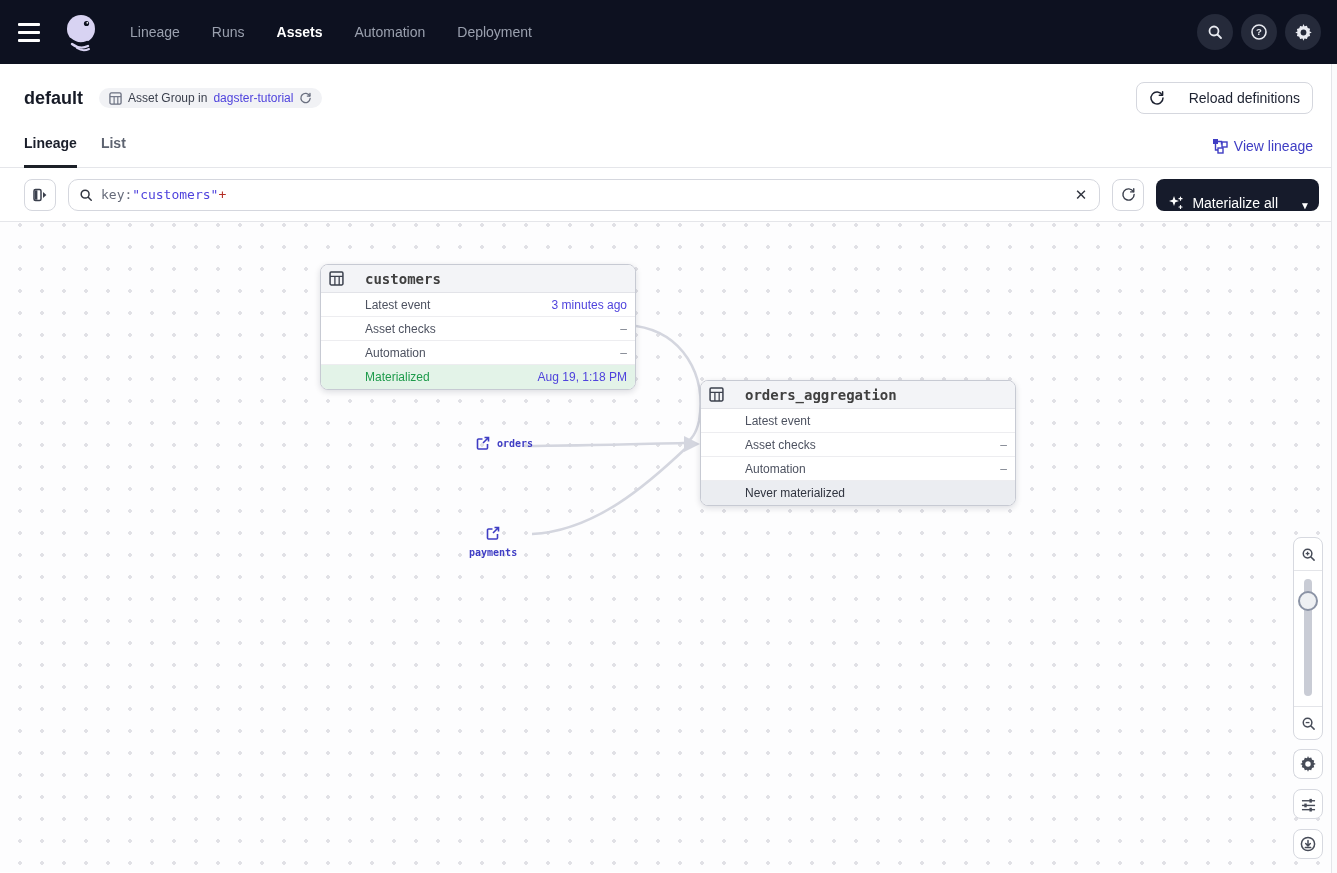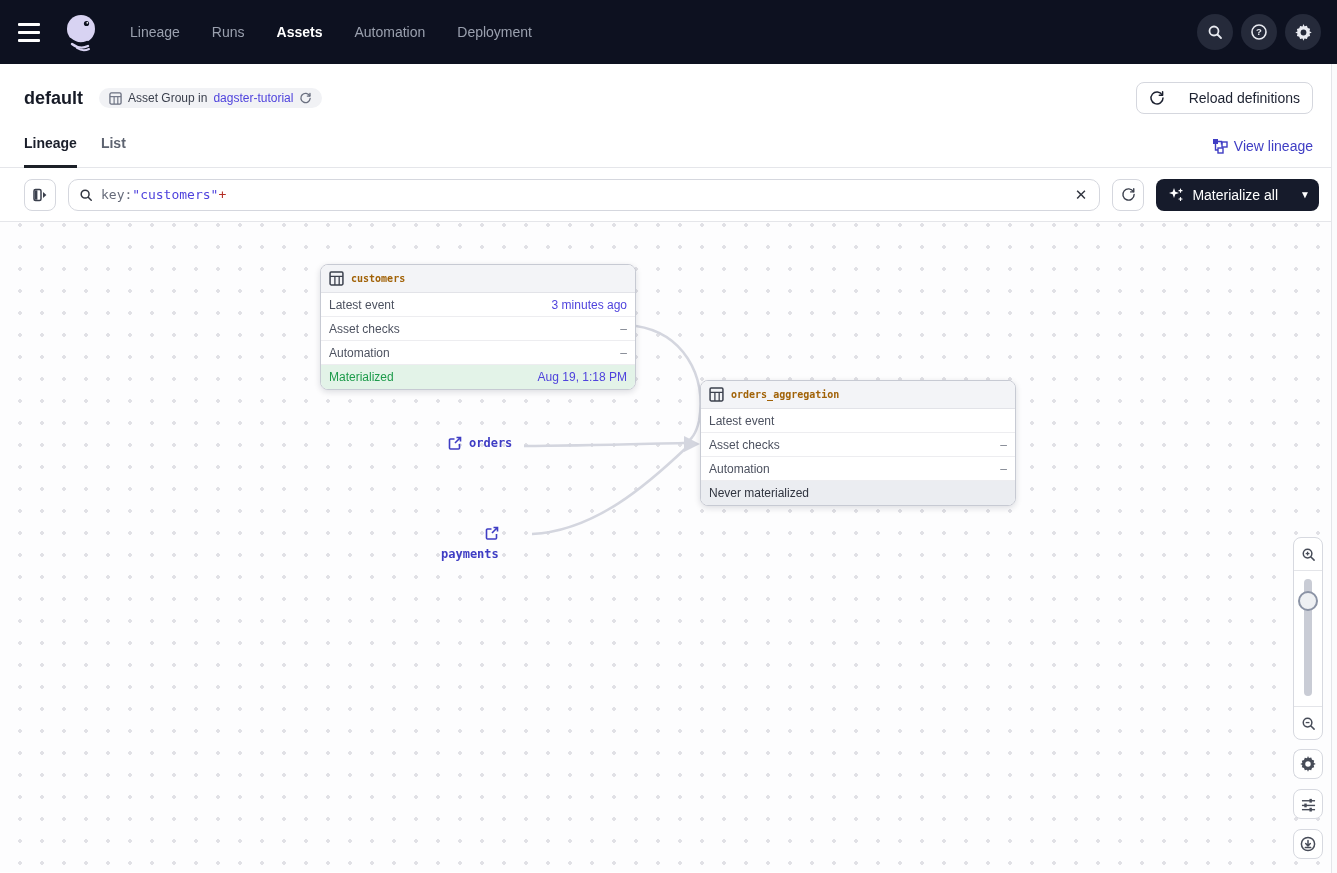--- a/index.html
+++ b/index.html
@@ -32,45 +32,45 @@
 
   
   .toolbar { height:54px; background:#fff; border-bottom:1px solid #e5e6ea; display:flex; align-items:center; padding:0 18px 0 24px; gap:12px; }
   .sq-btn { width:32px; height:32px; border:1px solid #d5d7de; border-radius:8px; background:#fff; display:flex; align-items:center; justify-content:center; color:#3a3f4c; cursor:pointer; flex:none; }
   .search-box { flex:1; height:32px; border:1px solid #d5d7de; border-radius:10px; display:flex; align-items:center; padding:0 10px; gap:8px; background:#fff; cursor:text; }
   .search-box .tokens { font-size:13px; display:flex; }
   .tok-key { color:#666b7a; }
   .tok-str { color:#4f43dd; }
   .tok-op  { color:#b32d24; }
   .clear-x { margin-left:auto; color:#30343f; font-size:15px; cursor:pointer; padding:0 2px; }
-  .mat-btn { display:flex; align-items:center; height:32px; background:#161b2b; border-radius:8px; overflow:hidden; color:#fff; cursor:pointer; flex:none; }
+  .mat-btn { display:flex; align-items:flex-end; height:32px; background:#161b2b; border-radius:8px; overflow:hidden; color:#fff; cursor:pointer; flex:none; }
   .mat-main { display:flex; align-items:center; gap:8px; padding:0 12px; font-size:14px; }
   .mat-divider { width:1px; background:rgba(255,255,255,0.28); margin:6px 0; }
   .mat-caret { width:28px; display:flex; align-items:center; justify-content:center; font-size:10px; }
 
   
   .canvas { position:relative; width:1337px; height:650px; background-color:#fdfdfe;
     background-image: radial-gradient(circle, #e1e1e6 1.6px, transparent 1.6px);
     background-size:22px 22px; background-position:9px 14px; overflow:hidden; }
   .edges { position:absolute; inset:0; pointer-events:none; }
 
   .asset-card { position:absolute; width:316px; background:#fff; border:1px solid #c7cad3; border-radius:8px; box-shadow:0 2px 6px rgba(16,20,40,0.14); overflow:hidden; cursor:pointer; }
   .asset-card .card-head { height:28px; background:#f3f4f7; border-bottom:1px solid #e2e3e8; display:flex; align-items:center; gap:7px; padding:0 8px; }
-  .asset-name { font-size:10px; font-weight:bold; color:#a16207; }
+  .asset-name { font-size:14px; font-weight:bold; color:#404040;margin-left:14px; }
   .card-row { height:24px; display:flex; align-items:center; justify-content:space-between; padding:0 8px; font-size:12px; border-bottom:1px solid #ededf0; }
   .card-row:last-child { border-bottom:none; }
-  .row-label { color:#4d5260; }
+  .row-label { color:#4d5260;margin-left:36px; }
   .row-value { color:#7d828d; }
   .row-value.link { color:#4f43dd; }
   .row-status-ok { background:#e3f3e8; }
   .row-status-ok .row-label { color:#1d9b4b;text-align:right; }
   .row-status-never { background:#ebedf1; }
   .row-status-never .row-label { color:#30343f; }
 
-  .ext-asset { position:absolute; display:flex; align-items:flex-end; gap:7px; color:#3f3dc4; font-size:12px; font-weight:bold; cursor:pointer; }
+  .ext-asset { position:absolute; display:flex; align-items:center; gap:7px; color:#3f3dc4; font-size:10px; font-weight:bold; cursor:pointer;margin-left:28px; }
 
   
   .zoom-panel { position:absolute; right:14px; top:315px; width:30px; height:203px; background:#fff; border:1px solid #d7d9e0; border-radius:8px; display:flex; flex-direction:column; }
   .zoom-btn { height:32px; display:flex; align-items:center; justify-content:center; color:#474c58; cursor:pointer; flex:none; }
   .zoom-panel .sep { height:1px; background:#e4e5e9; flex:none; }
   .slider-area { flex:1; position:relative; }
   .slider-track { position:absolute; left:50%; transform:translateX(-50%); top:8px; bottom:10px; width:8px; border-radius:4px; background:#c9ccd5; cursor:pointer; }
   .slider-handle { position:absolute; left:50%; transform:translateX(-50%); top:20px; width:20px; height:20px; border-radius:50%; background:#eef0f3; border:2px solid #8b93a5; cursor:grab; }
   .ctrl-btn { position:absolute; right:14px; width:30px; height:30px; background:#fff; border:1px solid #d7d9e0; border-radius:8px; display:flex; align-items:center; justify-content:center; color:#474c58; cursor:pointer; }
 

